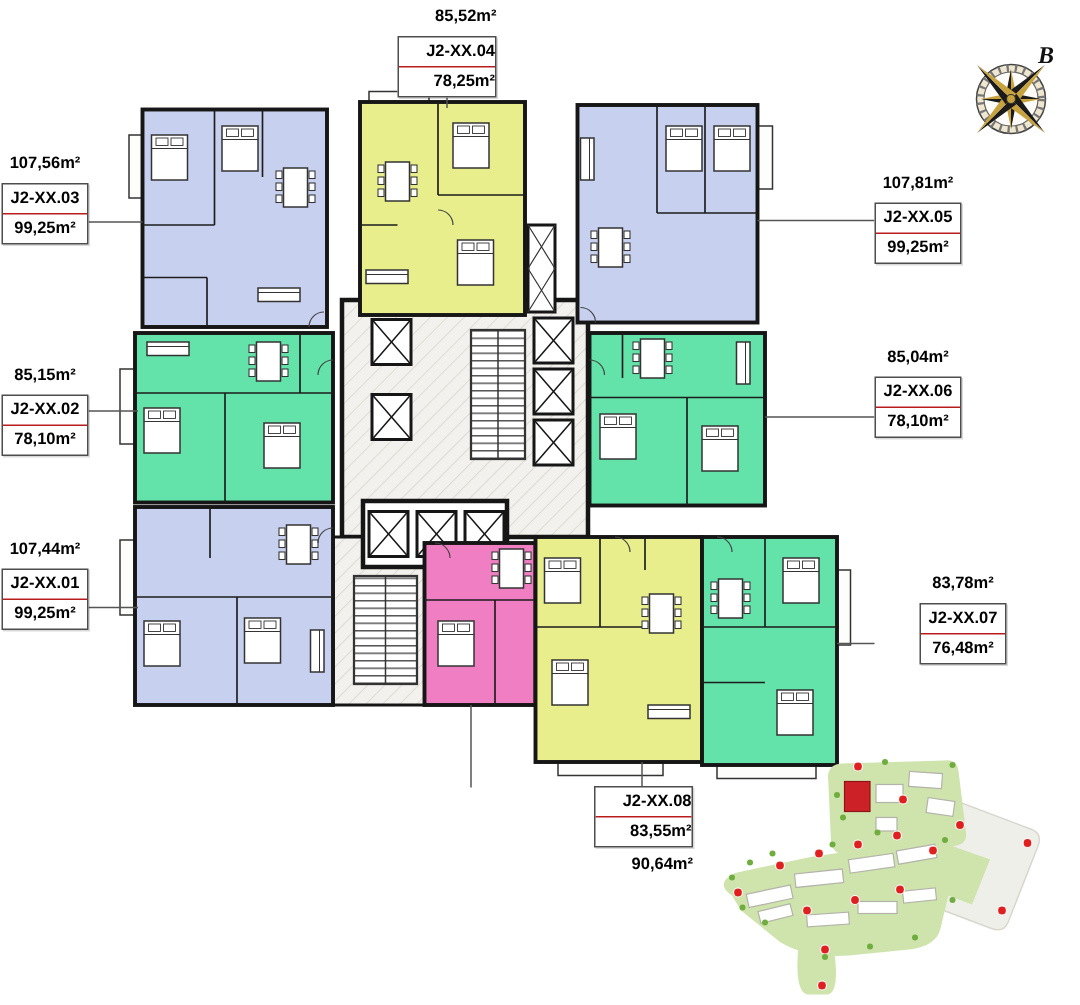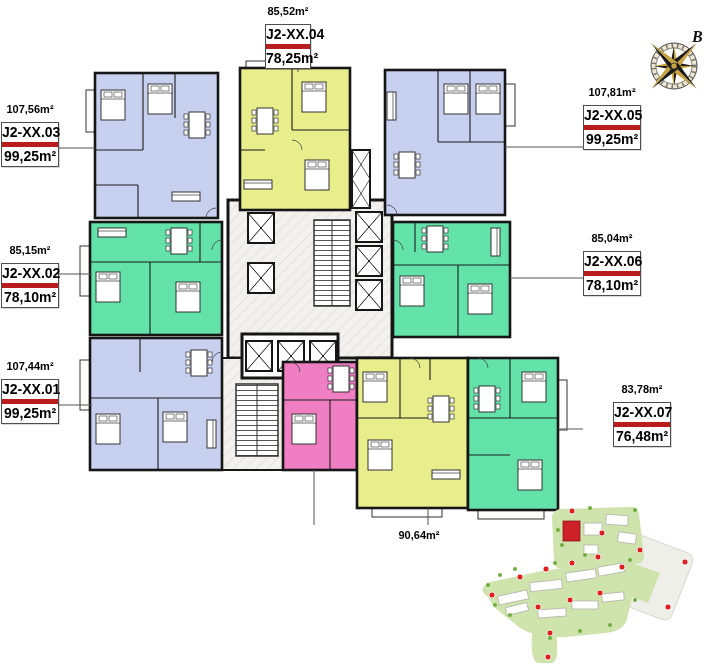--- a/index.html
+++ b/index.html
@@ -2,26 +2,26 @@
 <html><head>
 <meta charset="utf-8">
 <style>
   html,body{margin:0;padding:0;background:#ffffff;}
   .stage{position:relative;width:720px;height:670px;background:#ffffff;overflow:hidden;
          font-family:"Liberation Sans",sans-serif;}
   .plan-svg{position:absolute;left:0;top:0;z-index:1;}
   
   .label-group{position:absolute;z-index:3;text-align:center;font-weight:700;color:#000;}
   .label-group.side{width:58px;}
-  .label-group.wide{width:46px;}
+  .label-group.wide{width:66px;text-align:right;}
   .outer-area{font-size:11px;line-height:13px;margin-bottom:6px;white-space:nowrap;}
   .label-group.below .outer-area{margin:5px 0 0 0;}
   .label-box{background:#fff;border:1px solid #4d4d4d;box-shadow:1px 1px 0 rgba(0,0,0,0.15);}
-  .label-box .row{font-size:14px;line-height:19px;height:19px;white-space:nowrap;}
-  .label-box .row + .row{border-top:5px solid #b91c1c;}
+  .label-box .row{font-size:11px;line-height:19px;height:19px;white-space:nowrap;}
+  .label-box .row + .row{border-top:1px solid #b91c1c;}
   
   .iw{stroke:#1c1c1c;stroke-width:1.1;fill:none;}
   .arc{stroke:#444;stroke-width:0.8;fill:none;}
   .leader{stroke:#555;stroke-width:1;fill:none;}
   .balc{fill:#fdfdfb;stroke:#333;stroke-width:1;}
   .bldg{fill:#fff;stroke:#b3b3aa;stroke-width:0.8;}
   .tree{fill:#6fae3e;}
   .mk{fill:#e01f1f;stroke:#fff;stroke-width:0.8;}
 </style>
 </head>
@@ -299,21 +299,21 @@
 </div>
 
 <div class="label-group wide" style="left:265px;top:5px">
   <div class="outer-area">85,52m²</div>
   <div class="label-box">
     <div class="row">J2-XX.04</div>
     <div class="row">78,25m²</div>
   </div>
 </div>
 
-<div class="label-group side" style="left:583px;top:86px">
+<div class="label-group side" style="left:583px;top:116px">
   <div class="outer-area">107,81m²</div>
   <div class="label-box">
     <div class="row">J2-XX.05</div>
     <div class="row">99,25m²</div>
   </div>
 </div>
 
 <div class="label-group side" style="left:583px;top:232px">
   <div class="outer-area">85,04m²</div>
   <div class="label-box">
@@ -325,16 +325,20 @@
 <div class="label-group side" style="left:613px;top:383px">
   <div class="outer-area">83,78m²</div>
   <div class="label-box">
     <div class="row">J2-XX.07</div>
     <div class="row">76,48m²</div>
   </div>
 </div>
 
 
 <div class="label-group wide below" style="left:396px;top:524px">
+  <div class="label-box">
+    <div class="row">J2-XX.08</div>
+    <div class="row">83,55m²</div>
+  </div>
   <div class="outer-area">90,64m²</div>
 </div>
 
 </div>
 
 </body></html>

